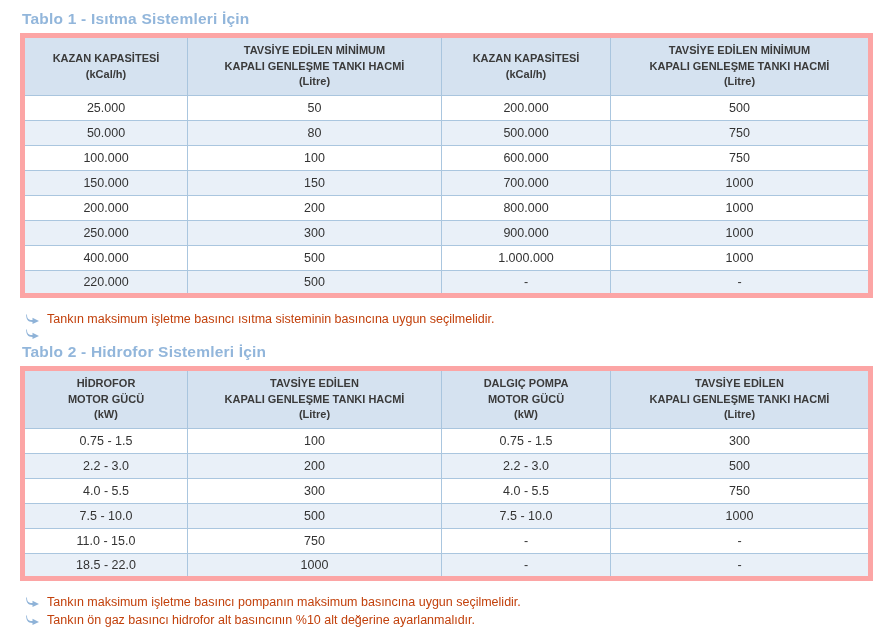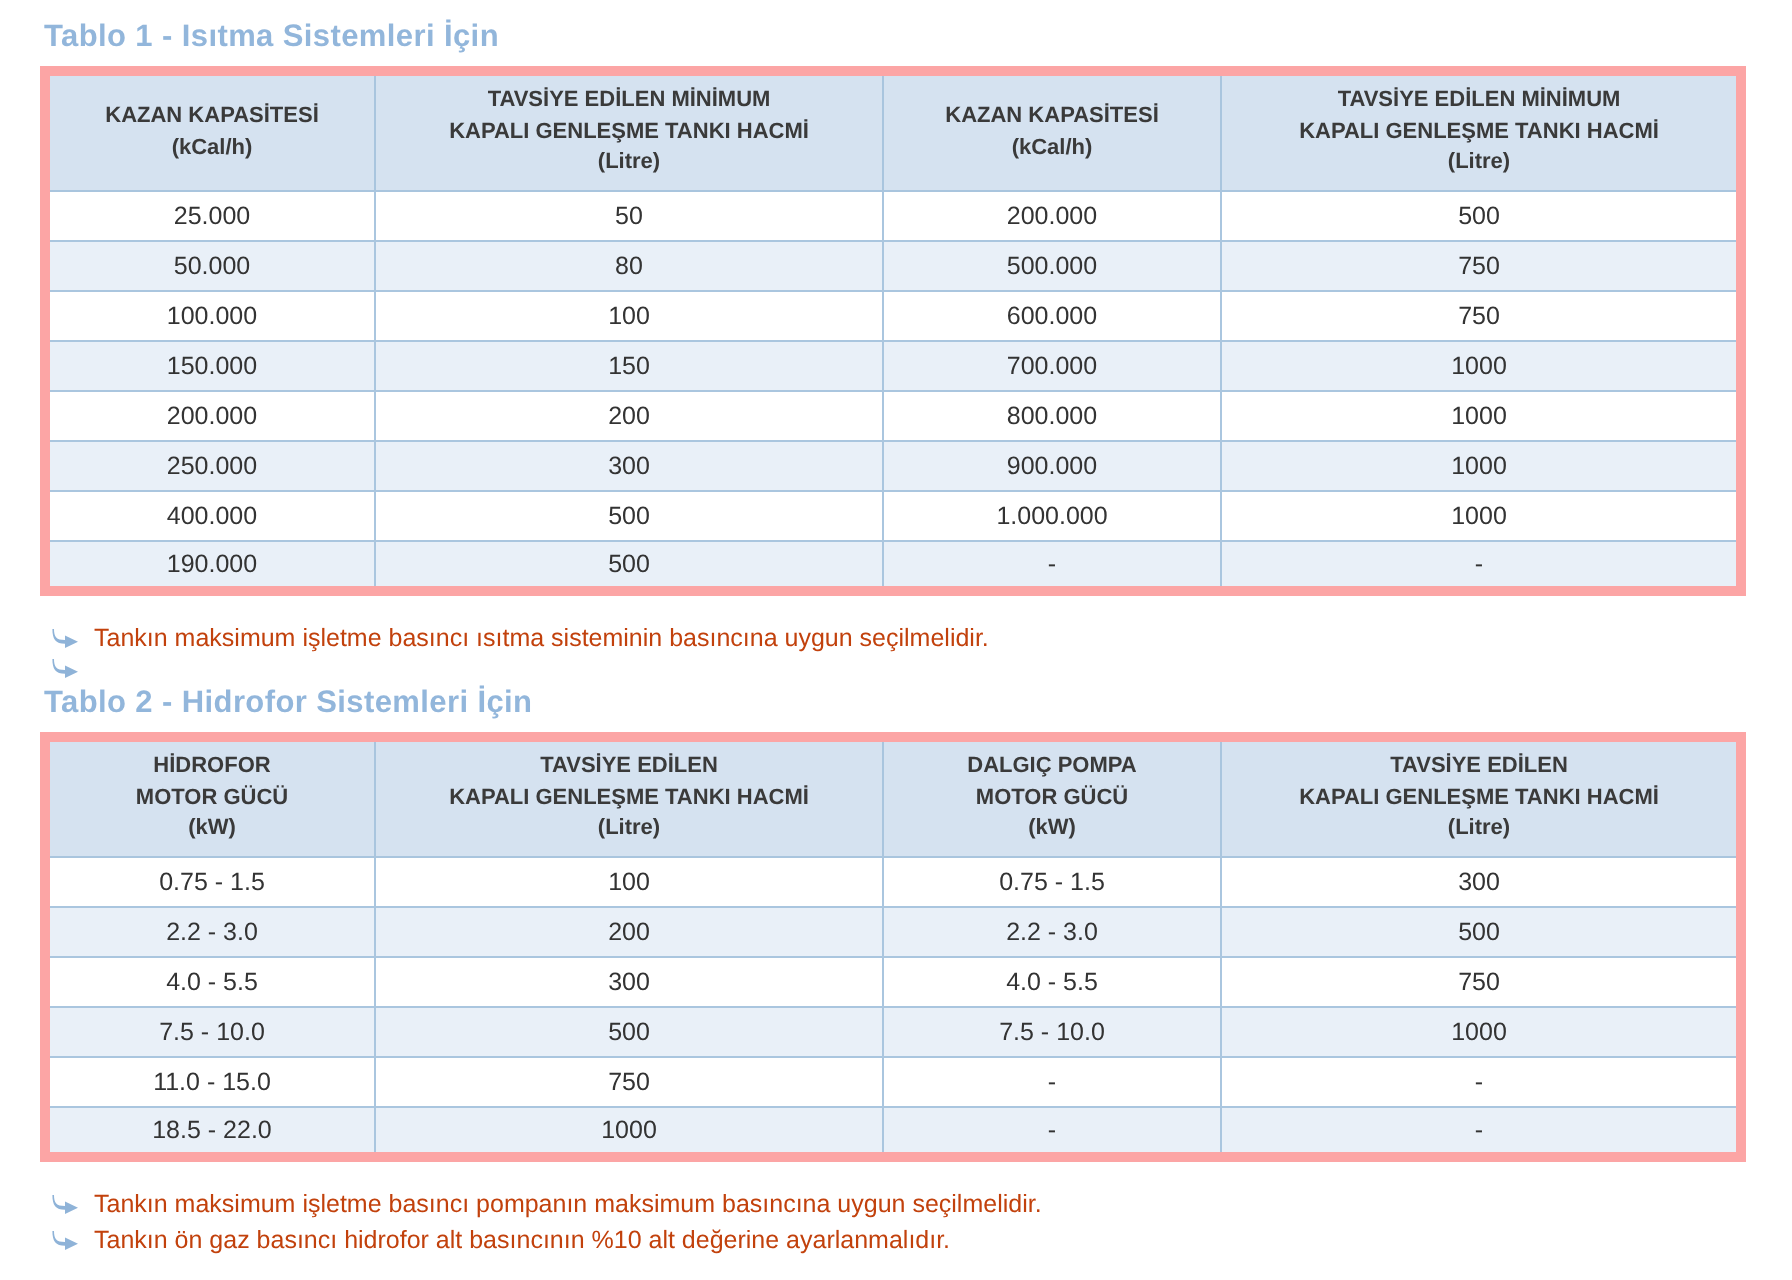--- a/index.html
+++ b/index.html
@@ -135,21 +135,21 @@
           <td>900.000</td>
           <td>1000</td>
         </tr>
         <tr>
           <td>400.000</td>
           <td>500</td>
           <td>1.000.000</td>
           <td>1000</td>
         </tr>
         <tr>
-          <td>190.000</td>
+          <td>220.000</td>
           <td>500</td>
           <td>-</td>
           <td>-</td>
         </tr>
       </tbody>
     </table>
 
     <div class="notes">
       <div class="note">
         <span class="bullet">

